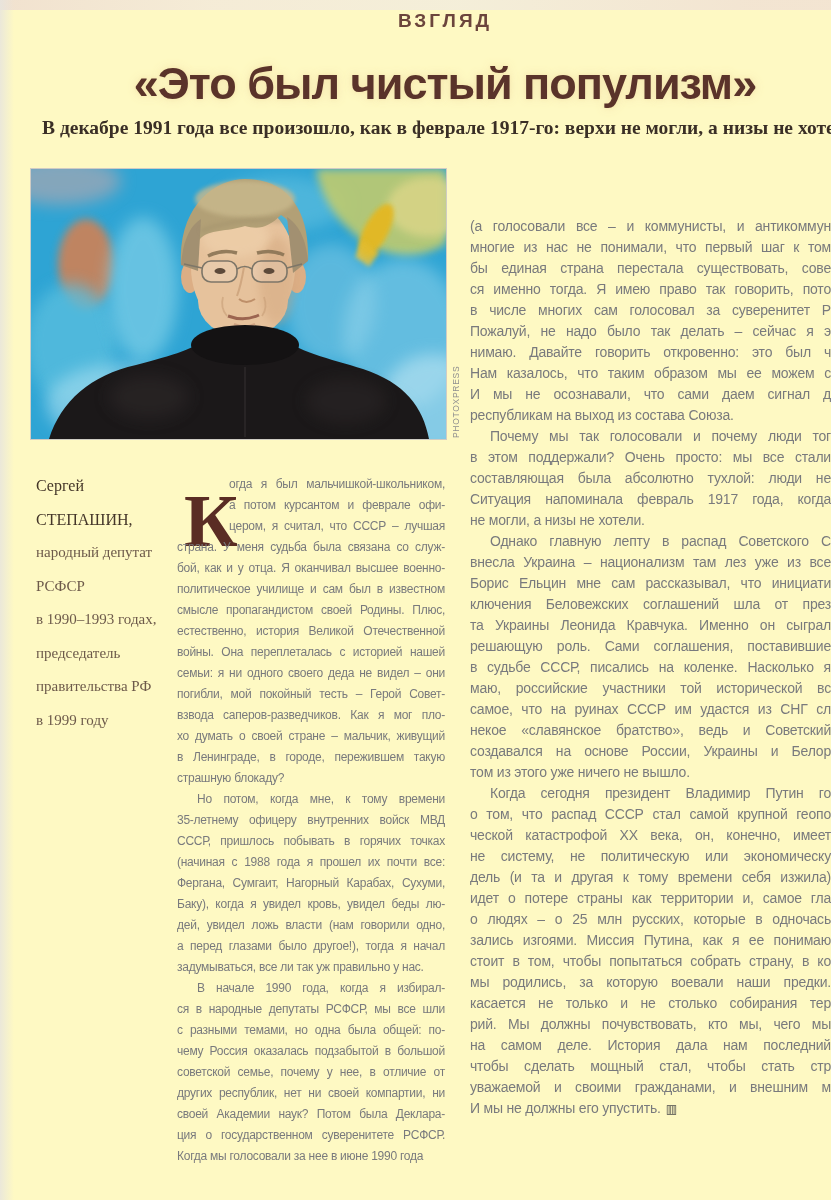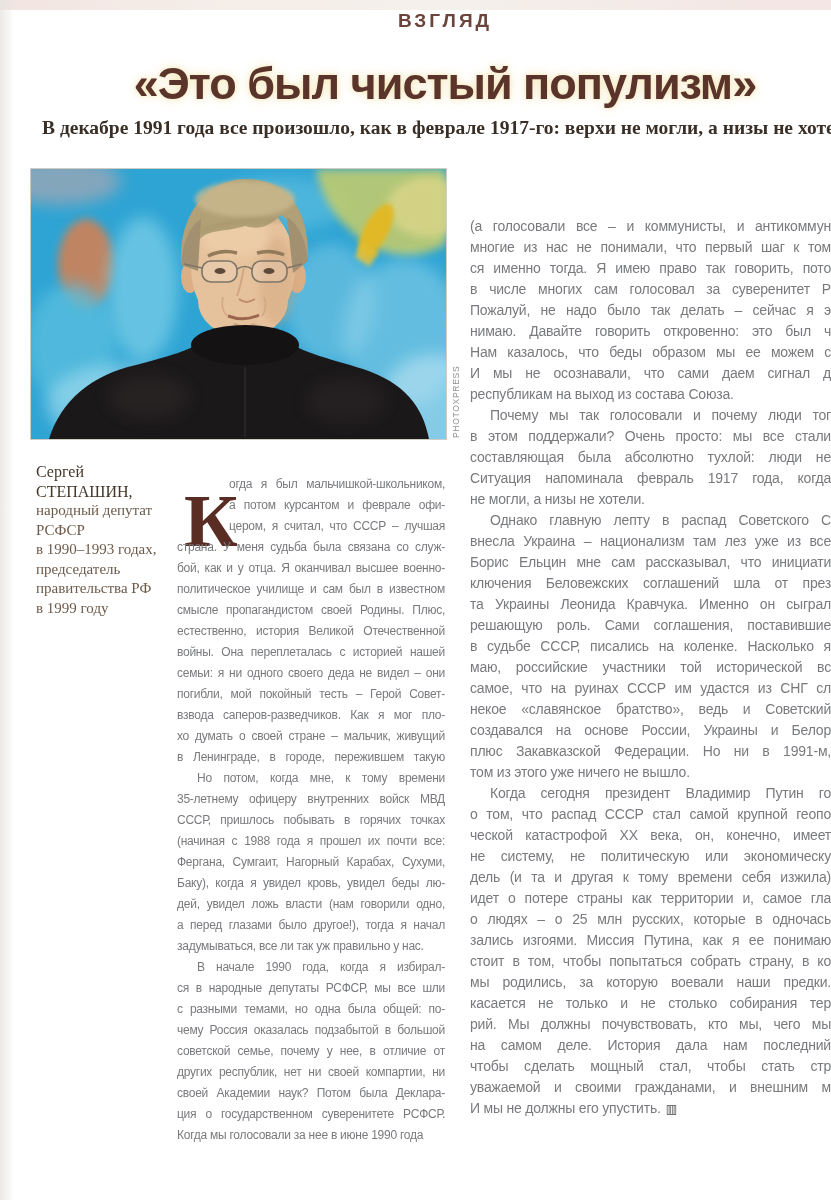--- a/index.html
+++ b/index.html
@@ -1,18 +1,18 @@
 <!DOCTYPE html>
 <html><head>
 <meta charset="utf-8">
 <style>
   html,body{margin:0;padding:0;}
   body{width:831px;height:1200px;overflow:hidden;background:#f2eee7;
        font-family:"Liberation Sans",sans-serif;}
-  .page{position:relative;width:831px;height:1200px;overflow:hidden;background:#ffffff;}
+  .page{position:relative;width:831px;height:1200px;overflow:hidden;background:#fef9c3;}
   .page::before{content:'';position:absolute;left:0;top:0;right:0;height:10px;
        background:linear-gradient(90deg,#ecd8d4,#f1e6df 25%,#f0eae2 55%,#eedcd8 90%);opacity:.7;pointer-events:none;}
   .page::after{content:'';position:absolute;left:0;top:0;bottom:0;width:14px;
        background:linear-gradient(90deg,#e6e4df,rgba(242,238,231,0));opacity:.8;pointer-events:none;}
 
   .section-head{position:absolute;left:0;top:10px;width:890px;text-align:center;
        font-size:19px;font-weight:700;letter-spacing:3px;color:#6b453c;}
   .title{position:absolute;left:0;top:58px;width:890px;text-align:center;
        font-size:45px;font-weight:700;letter-spacing:-1px;color:#5a332a;
        text-shadow:0 0 10px rgba(243,225,170,.9),0 0 3px rgba(243,225,170,.6);}
@@ -20,21 +20,21 @@
        font-family:"Liberation Serif",serif;font-size:19.5px;font-weight:700;color:#3a2f26;}
 
   .photo{position:absolute;left:30px;top:168px;width:415px;height:270px;
        border:1px solid #cfccc4;background:#2ea4d4;overflow:hidden;}
   .photo svg{display:block;width:100%;height:100%;}
   .credit{position:absolute;left:451px;top:438px;transform:rotate(-90deg);
        transform-origin:0 0;font-size:8.5px;letter-spacing:.7px;color:#8f8f8f;white-space:nowrap;}
 
   .bio{position:absolute;left:36px;top:462px;width:150px;
        font-family:"Liberation Serif",serif;font-size:15px;color:#6d5a4a;}
-  .bio div{line-height:19.5px;}
+  .bio div{line-height:19.5px;margin-top:14px;}
   .bio .nm{font-size:16px;color:#443629;}
 
   .dropcap{position:absolute;left:184px;top:484px;font-family:"Liberation Serif",serif;
        font-weight:700;font-size:74px;line-height:1;color:#5a2d24;}
 
   .col{position:absolute;color:#797a7d;}
   .col .tl{height:21px;line-height:21px;white-space:nowrap;
        text-align:justify;text-align-last:justify;}
   .col .tl.last{text-align-last:left;}
   .col .tl.ind{text-indent:20px;}
@@ -139,20 +139,21 @@
       <div class="tl">бой, как и у отца. Я оканчивал высшее военно-</div>
       <div class="tl">политическое училище и сам был в известном</div>
       <div class="tl">смысле пропагандистом своей Родины. Плюс,</div>
       <div class="tl">естественно, история Великой Отечественной</div>
       <div class="tl">войны. Она переплеталась с историей нашей</div>
       <div class="tl">семьи: я ни одного своего деда не видел – они</div>
       <div class="tl">погибли, мой покойный тесть – Герой Совет-</div>
       <div class="tl">взвода саперов-разведчиков. Как я мог пло-</div>
       <div class="tl">хо думать о своей стране – мальчик, живущий</div>
       <div class="tl">в Ленинграде, в городе, пережившем такую</div>
+      <div class="tl last">страшную блокаду?</div>
       <div class="tl ind">Но потом, когда мне, к тому времени</div>
       <div class="tl">35-летнему офицеру внутренних войск МВД</div>
       <div class="tl">СССР, пришлось побывать в горячих точках</div>
       <div class="tl">(начиная с 1988 года я прошел их почти все:</div>
       <div class="tl">Фергана, Сумгаит, Нагорный Карабах, Сухуми,</div>
       <div class="tl">Баку), когда я увидел кровь, увидел беды лю-</div>
       <div class="tl">дей, увидел ложь власти (нам говорили одно,</div>
       <div class="tl">а перед глазами было другое!), тогда я начал</div>
       <div class="tl last">задумываться, все ли так уж правильно у нас.</div>
       <div class="tl ind">В начале 1990 года, когда я избирал-</div>
@@ -161,44 +162,44 @@
       <div class="tl">чему Россия оказалась подзабытой в большой</div>
       <div class="tl">советской семье, почему у нее, в отличие от</div>
       <div class="tl">других республик, нет ни своей компартии, ни</div>
       <div class="tl">своей Академии наук? Потом была Деклара-</div>
       <div class="tl">ция о государственном суверенитете РСФСР.</div>
       <div class="tl last">Когда мы голосовали за нее в июне 1990 года</div>
     </div>
   <div class="col right-col" id="rightcol">
       <div class="tl">(а голосовали все – и коммунисты, и антикоммун</div>
       <div class="tl">многие из нас не понимали, что первый шаг к том</div>
+      <div class="tl">бы единая страна перестала существовать, сове</div>
       <div class="tl">ся именно тогда. Я имею право так говорить, пото</div>
       <div class="tl">в числе многих сам голосовал за суверенитет Р</div>
       <div class="tl">Пожалуй, не надо было так делать – сейчас я э</div>
       <div class="tl">нимаю. Давайте говорить откровенно: это был ч</div>
-      <div class="tl">Нам казалось, что беды образом мы ее можем с</div>
+      <div class="tl">Нам казалось, что таким образом мы ее можем с</div>
       <div class="tl">И мы не осознавали, что сами даем сигнал д</div>
       <div class="tl last">республикам на выход из состава Союза.</div>
       <div class="tl ind">Почему мы так голосовали и почему люди тог</div>
       <div class="tl">в этом поддержали? Очень просто: мы все стали</div>
       <div class="tl">составляющая была абсолютно тухлой: люди не</div>
       <div class="tl">Ситуация напоминала февраль 1917 года, когда</div>
       <div class="tl last">не могли, а низы не хотели.</div>
       <div class="tl ind">Однако главную лепту в распад Советского С</div>
       <div class="tl">внесла Украина – национализм там лез уже из все</div>
       <div class="tl">Борис Ельцин мне сам рассказывал, что инициати</div>
       <div class="tl">ключения Беловежских соглашений шла от през</div>
       <div class="tl">та Украины Леонида Кравчука. Именно он сыграл</div>
       <div class="tl">решающую роль. Сами соглашения, поставившие</div>
       <div class="tl">в судьбе СССР, писались на коленке. Насколько я</div>
       <div class="tl">маю, российские участники той исторической вс</div>
       <div class="tl">самое, что на руинах СССР им удастся из СНГ сл</div>
       <div class="tl">некое «славянское братство», ведь и Советский</div>
       <div class="tl">создавался на основе России, Украины и Белор</div>
-      <div class="tl">плюс Закавказской Федерации. Но ни в 1991-м,</div>
       <div class="tl last">том из этого уже ничего не вышло.</div>
       <div class="tl ind">Когда сегодня президент Владимир Путин го</div>
       <div class="tl">о том, что распад СССР стал самой крупной геопо</div>
       <div class="tl">ческой катастрофой ХХ века, он, конечно, имеет</div>
       <div class="tl">не систему, не политическую или экономическу</div>
       <div class="tl">дель (и та и другая к тому времени себя изжила)</div>
       <div class="tl">идет о потере страны как территории и, самое гла</div>
       <div class="tl">о людях – о 25 млн русских, которые в одночась</div>
       <div class="tl">зались изгоями. Миссия Путина, как я ее понимаю</div>
       <div class="tl">стоит в том, чтобы попытаться собрать страну, в ко</div>

